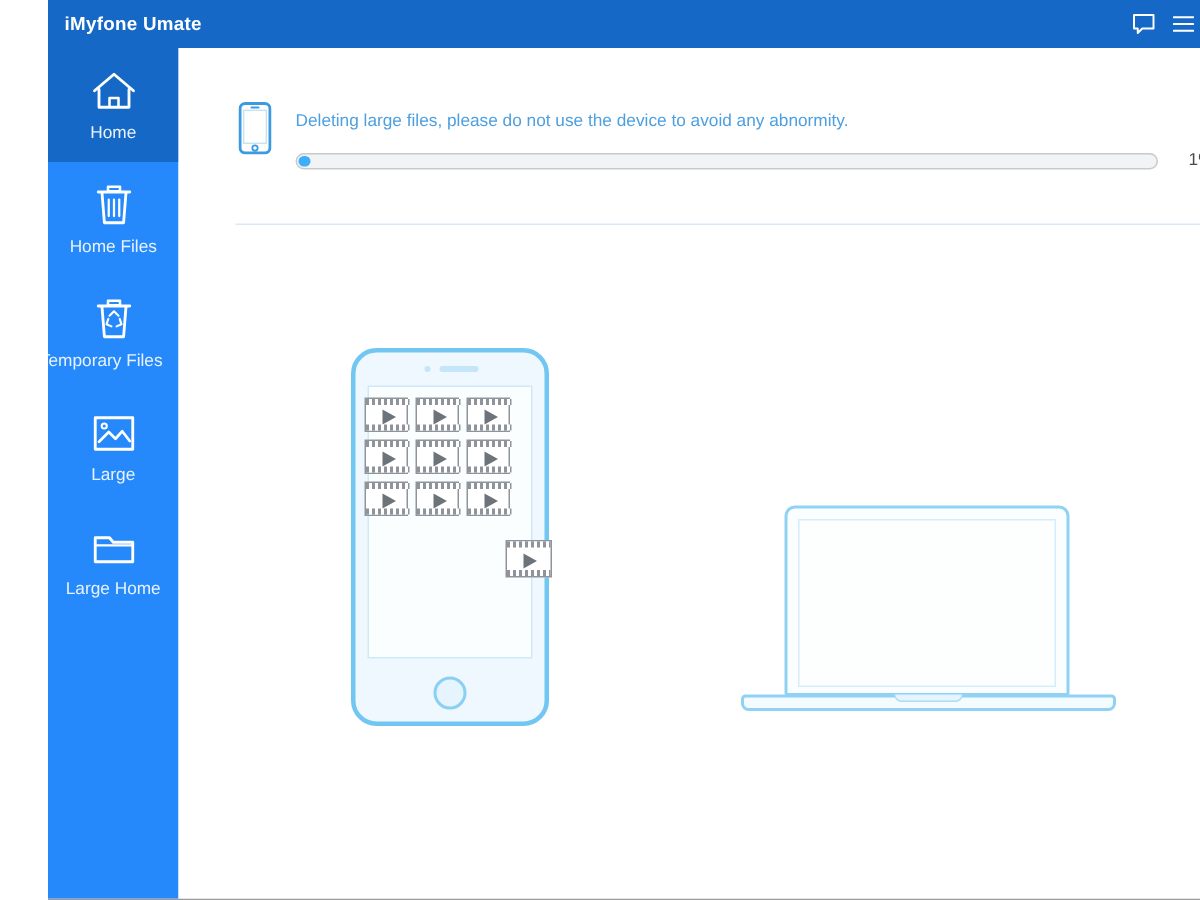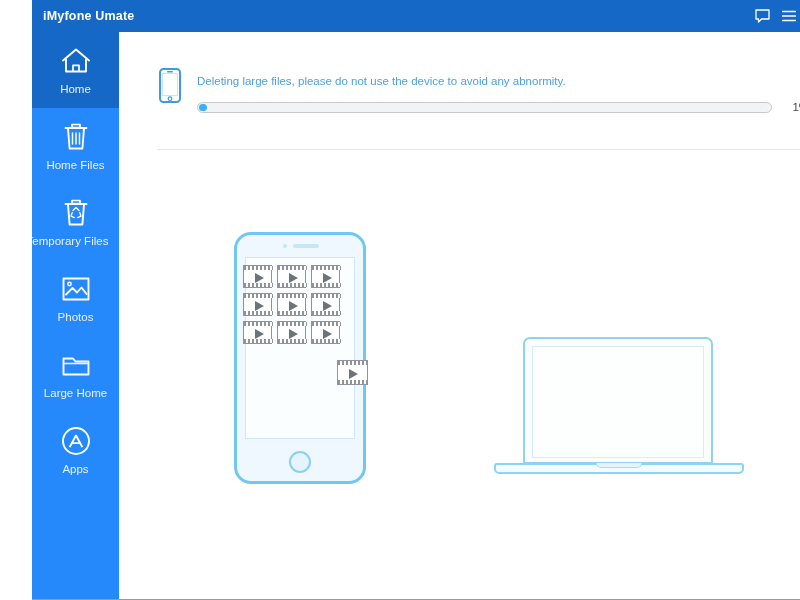--- a/index.html
+++ b/index.html
@@ -373,43 +373,33 @@
     </div>
 
     <div class="nav-item">
       <span class="nav-icon">
         <svg width="32" height="28" viewBox="0 0 32 28">
           <path d="M3.5 3.5h25v21h-25z" fill="none" stroke="#ffffff" stroke-width="1.9" stroke-linejoin="round"></path>
           <circle cx="9.5" cy="9" r="1.7" fill="none" stroke="#ffffff" stroke-width="1.4"></circle>
           <path d="M6 19.5l6.5-6.5 4.5 4.5 4.5-5 5 6.5" fill="none" stroke="#ffffff" stroke-width="1.8" stroke-linecap="round" stroke-linejoin="round"></path>
         </svg>
       </span>
-      <span class="nav-label">Photos</span>
+      <span class="nav-label">Large</span>
     </div>
 
     <div class="nav-item">
       <span class="nav-icon">
         <svg width="32" height="27" viewBox="0 0 32 27">
           <path d="M3.5 6.5V22.5h25V9.5H15.5L13 6.5z" fill="none" stroke="#ffffff" stroke-width="1.9" stroke-linejoin="round"></path>
           <path d="M3.5 11.5h25" stroke="#ffffff" stroke-width="1.5"></path>
         </svg>
       </span>
       <span class="nav-label">Large Home</span>
     </div>
 
-    <div class="nav-item">
-      <span class="nav-icon">
-        <svg width="32" height="32" viewBox="0 0 32 32">
-          <circle cx="16" cy="16" r="13" fill="none" stroke="#ffffff" stroke-width="1.9"></circle>
-          <path d="M10 21.5l6-11 6 11" fill="none" stroke="#ffffff" stroke-width="1.9" stroke-linecap="round" stroke-linejoin="round"></path>
-          <path d="M12.2 18.2h7.6" stroke="#ffffff" stroke-width="1.7" stroke-linecap="round"></path>
-        </svg>
-      </span>
-      <span class="nav-label">Apps</span>
-    </div>
 
   </div>
 
   <div id="content">
 
     <div id="status-block">
 
       <span id="phone-badge-icon">
         <svg width="22" height="35" viewBox="0 0 22 35">
           <rect x="1" y="1" width="20" height="33" rx="3.5" fill="#ffffff" stroke="#3d9ae0" stroke-width="2"></rect>

